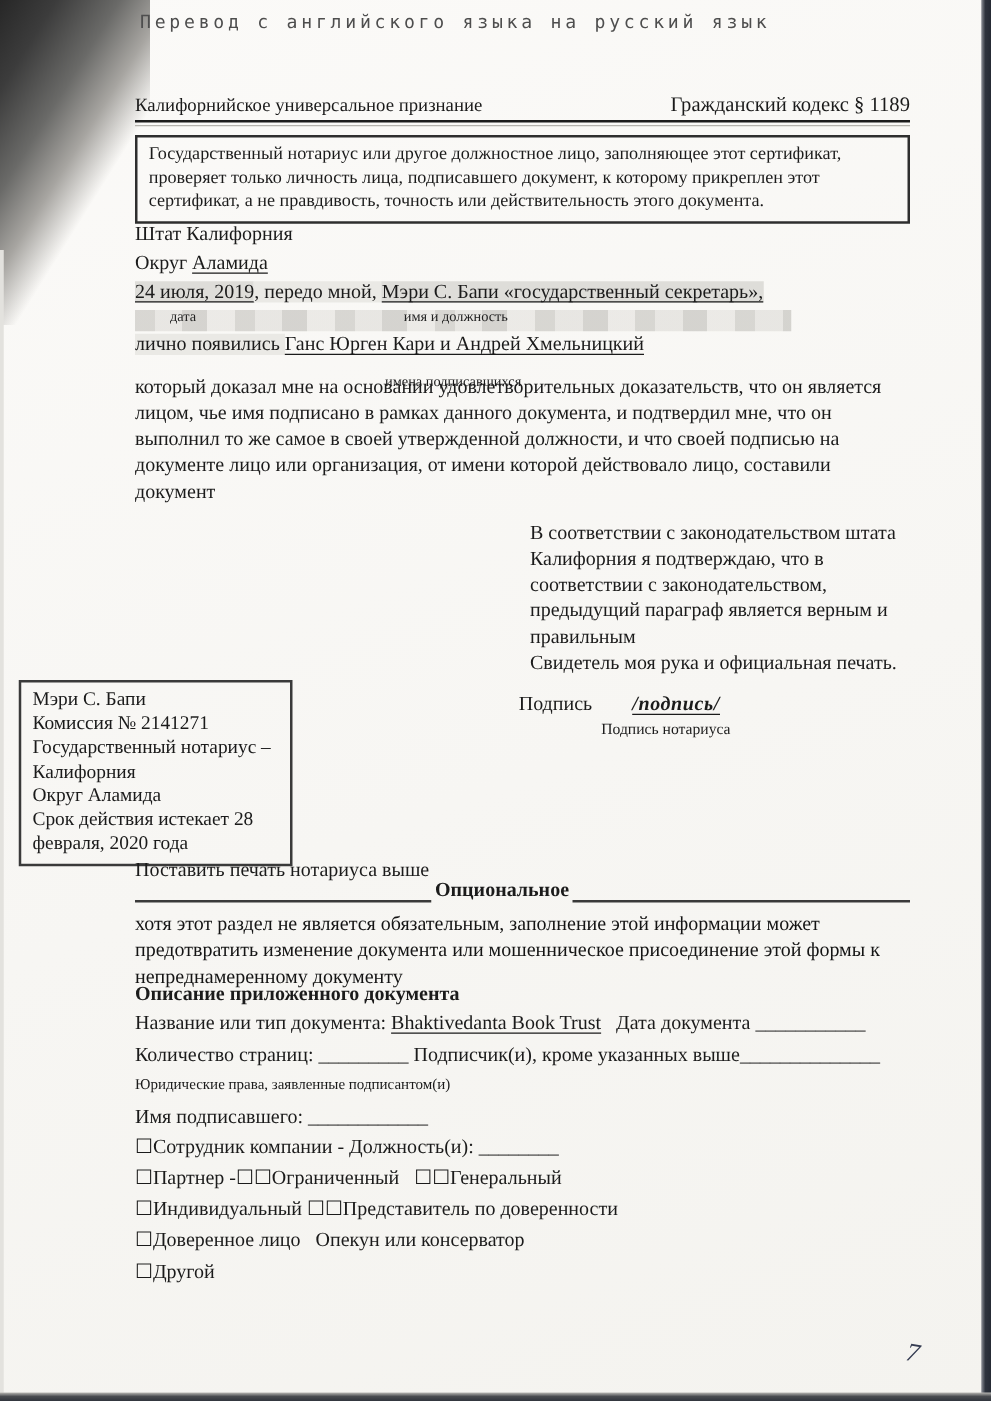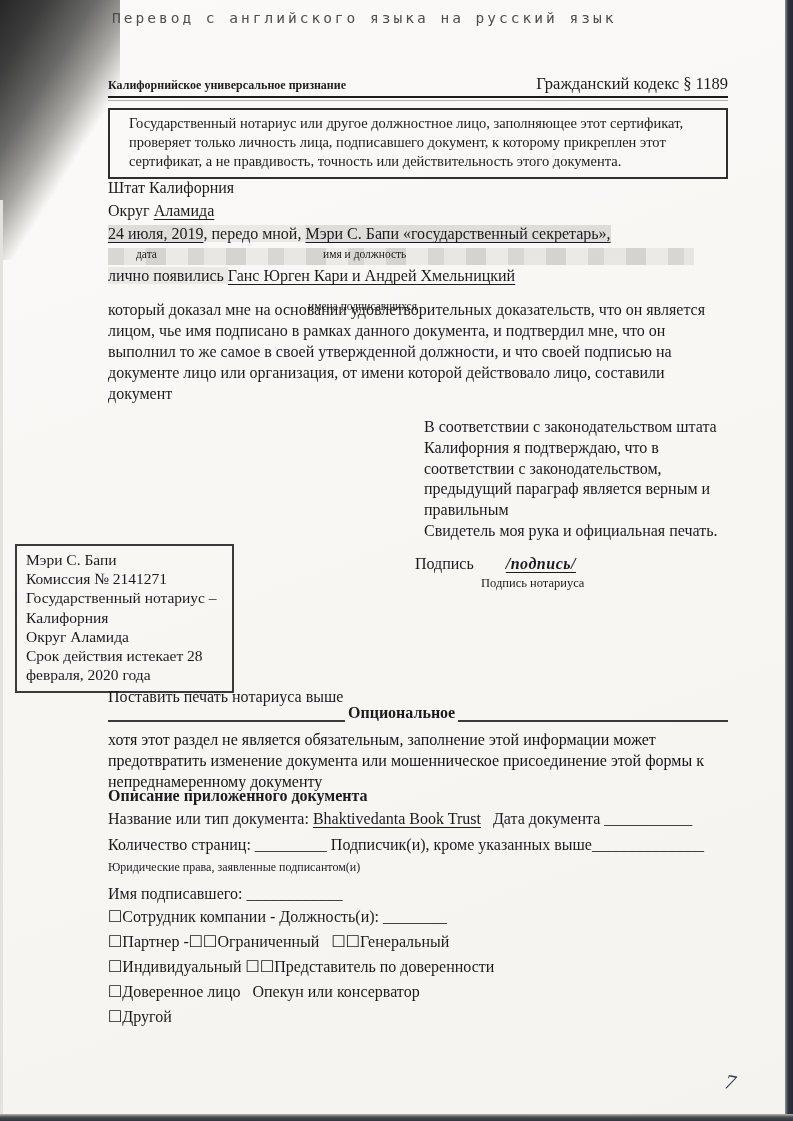--- a/index.html
+++ b/index.html
@@ -24,36 +24,36 @@
   .edge-left { left:0; top:200px; width:3px; height:921px; background:#e3e2de; }
   .page-mark { left:725px; top:1070px; font-size:21px; font-style:italic;
     color:#353c52; transform:rotate(10deg); }
 
   
   .typewriter { left:112px; top:10px;
     font-family:"DejaVu Sans Mono","Liberation Mono",monospace;
     font-size:14.5px; letter-spacing:3px; color:#4e4e4e; }
   .title-row { left:108px; top:74px; width:620px; display:flex;
     justify-content:space-between; align-items:baseline; }
-  .title-left { font-weight:bold; font-size:12px; }
+  .title-left { font-weight:normal; font-size:15px; }
   .title-right { font-size:16.5px; }
   .title-rule  { left:108px; top:96px; width:620px; height:2px; background:#1c1c1c; }
   .title-rule2 { left:108px; top:100px; width:620px; height:1px; background:#b4b2ad; }
 
   
   .disclaimer { left:108px; top:108px; width:620px; border:2px solid #2e2e2e;
-    padding:4px 9px 6px 19px; font-size:14.5px; line-height:1.32; }
+    padding:4px 9px 6px 9px; font-size:14.5px; line-height:1.32; }
 
   
   .venue { left:108px; top:179px; width:620px; font-size:16px; }
   .venue-line { margin-bottom:5px; }
   .u { text-decoration:underline; text-underline-offset:3px; text-decoration-thickness:1px; }
   .hl { background:#deddd9; }
   .hl-light { background:#eae9e5; }
-  .cap-band { position:relative; height:17px; width:586px; margin:1px 0 2px 0;
+  .cap-band { position:relative; height:17px; width:525px; margin:1px 0 2px 0;
     background:repeating-linear-gradient(90deg,
       rgba(176,174,168,.45) 0 16px, rgba(206,204,199,.40) 16px 38px,
       rgba(163,161,155,.42) 38px 58px, rgba(214,212,207,.38) 58px 80px); }
   .cap { position:absolute; top:0; font-size:11.5px; color:#222; }
   .cap-date { left:28px; }
   .cap-officer { left:215px; }
   .cap-signers { margin-left:200px; font-size:11.5px; margin-top:15px; }
 
   
   .body-par { left:108px; top:299px; width:624px; font-size:16px; line-height:1.32; }

